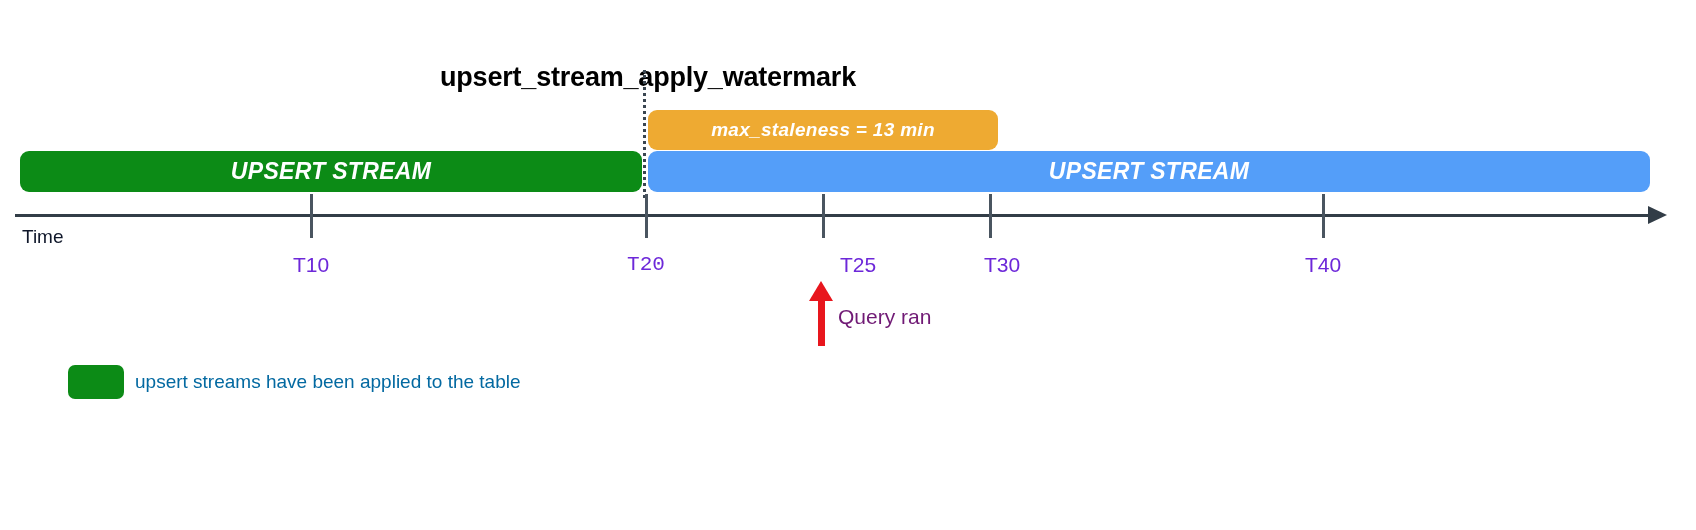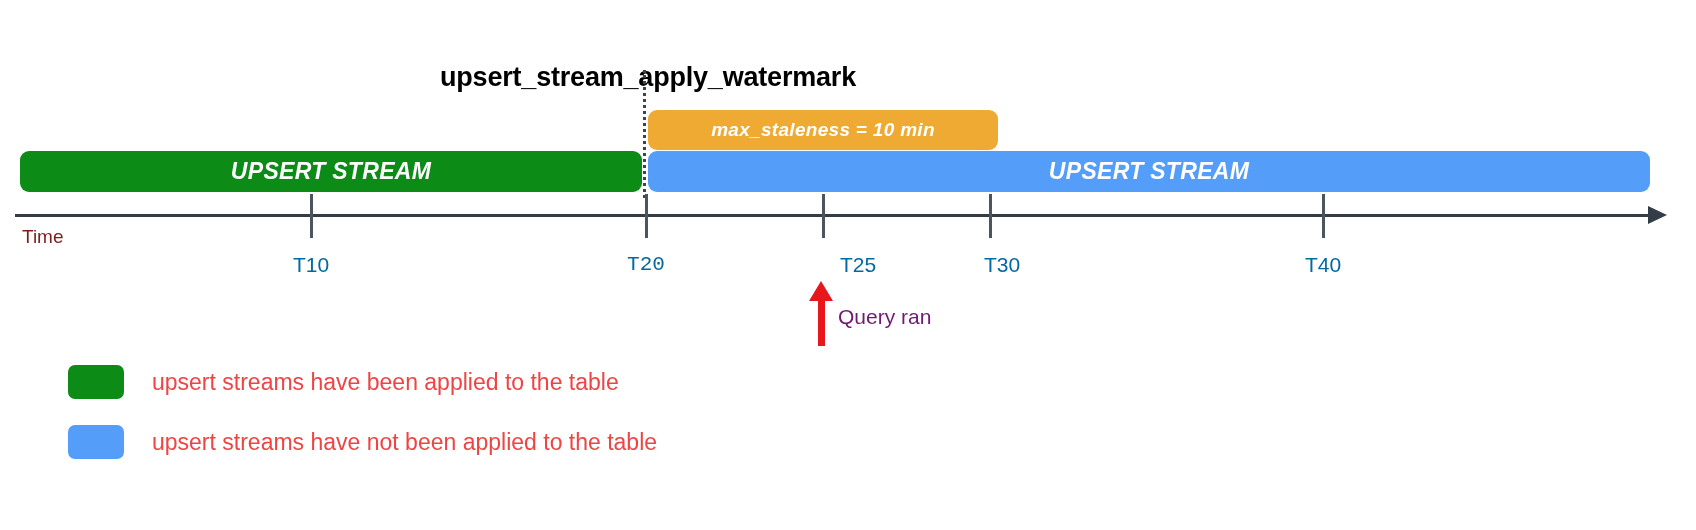--- a/index.html
+++ b/index.html
@@ -106,35 +106,35 @@
     width: 0; height: 0;
     border-top: 9px solid transparent;
     border-bottom: 9px solid transparent;
     border-left: 19px solid #323d47;
   }
   .axis-label {
     position: absolute;
     left: 22px;
     top: 226px;
     font-size: 19px;
-    color: #7f1d1d;
+    color: #0f172a;
   }
 
   .tick {
     position: absolute;
     top: 194px;
     width: 0;
     height: 44px;
     border-left: 3px solid #4a5560;
   }
   .tick-label {
     position: absolute;
     top: 253px;
     font-size: 21px;
-    color: #0369a1;
+    color: #6d28d9;
     transform: translateX(-50%);
     white-space: nowrap;
   }
 
   
   .query-arrow-shaft {
     position: absolute;
     left: 818px;
     top: 298px;
     width: 7px;
@@ -170,37 +170,37 @@
     align-items: center;
     height: 60px;
   }
   .legend-swatch {
     width: 56px;
     height: 34px;
     border-radius: 7px;
     flex: 0 0 auto;
   }
   .legend-text {
-    margin-left: 28px;
-    font-size: 23px;
-    color: #ef4444;
+    margin-left: 11px;
+    font-size: 19px;
+    color: #0369a1;
     white-space: nowrap;
   }
 </style>
 </head>
 <body>
 
 <div id="canvas">
 
   <div class="diagram-title">upsert_stream_apply_watermark</div>
 
   <div class="watermark-line"></div>
 
   <div class="bar bar-staleness">
-    <span class="bar-label">max_staleness = 10 min</span>
+    <span class="bar-label">max_staleness = 13 min</span>
   </div>
 
   <div class="bar bar-applied">
     <span class="bar-label">UPSERT STREAM</span>
   </div>
 
   <div class="bar bar-not-applied">
     <span class="bar-label">UPSERT STREAM</span>
   </div>
 
@@ -223,19 +223,15 @@
 
   <div class="query-arrow-shaft"></div>
   <div class="query-arrow-head"></div>
   <div class="query-label">Query ran</div>
 
   <div class="legend" id="legend">
       <div class="legend-row">
         <div class="legend-swatch" style="background: rgb(12, 139, 22);"></div>
         <div class="legend-text">upsert streams have been applied to the table</div>
       </div>
-      <div class="legend-row">
-        <div class="legend-swatch" style="background: rgb(84, 158, 249);"></div>
-        <div class="legend-text">upsert streams have not been applied to the table</div>
-      </div>
     </div>
 
 </div>
 
 </body></html>

